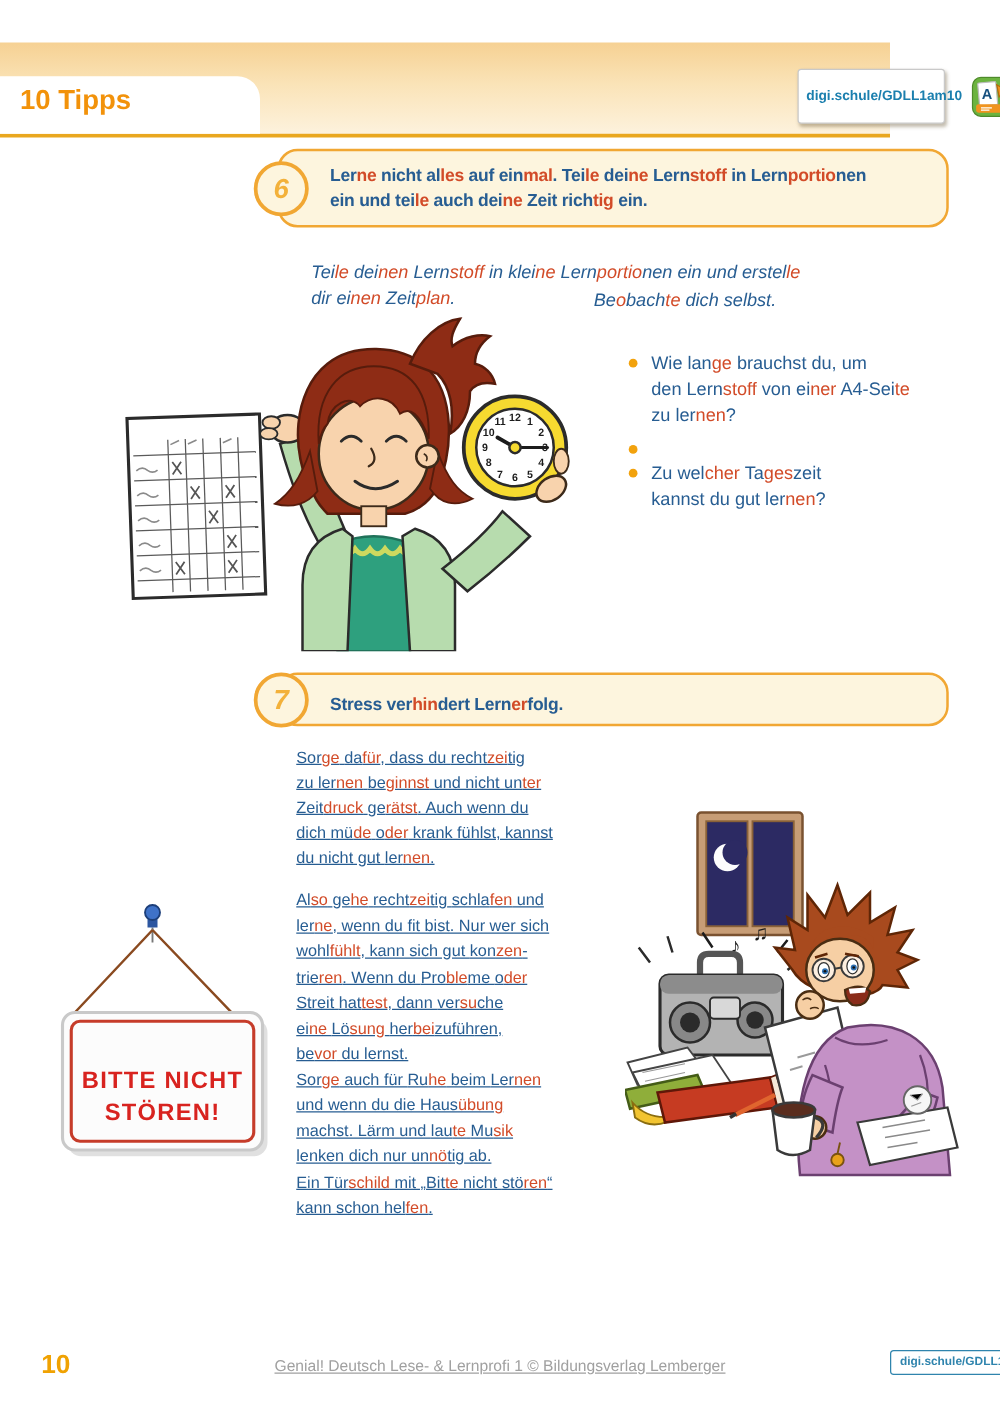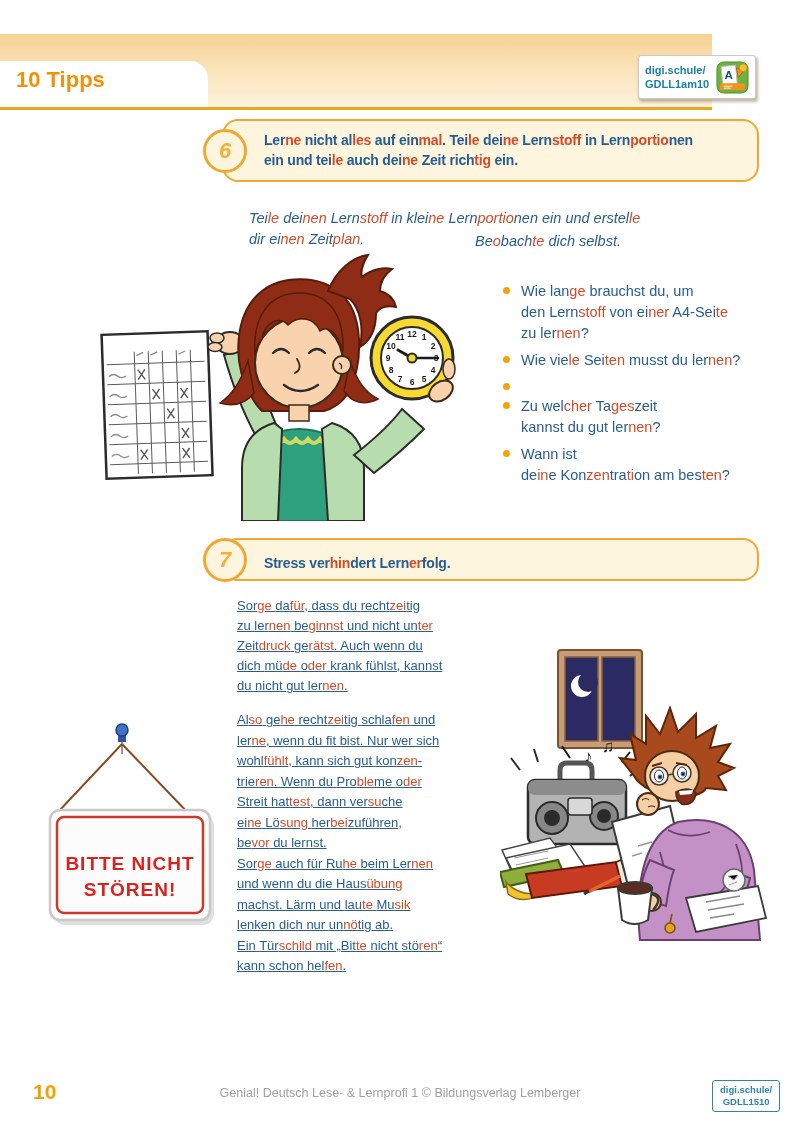--- a/index.html
+++ b/index.html
@@ -10,21 +10,21 @@
   .header{position:absolute;left:0;top:0;width:712px;height:73px;
           background:linear-gradient(180deg,#f6d193 0%,#fae3b7 45%,#fdf2dd 100%);
           border-bottom:3px solid #e9a71f;margin-top:34px;}
   .header-tab{position:absolute;left:0;top:27px;width:208px;height:46px;background:#ffffff;
               border-top-right-radius:18px;}
   .title{position:absolute;left:16px;top:6px;font-size:22px;font-weight:bold;color:#f2920a;}
   .link-badge{position:absolute;display:flex;align-items:center;gap:7px;background:#ffffff;
               border:1px solid #c9c9c9;border-radius:3px;box-shadow:1.5px 2.5px 3px rgba(80,60,20,.35);
               padding:4px 6px;}
   .header-badge{left:638px;top:21px;width:118px;height:44px;box-sizing:border-box;}
-  .badge-lines{display:flex;flex-direction:column;line-height:1.3;}
+  .badge-lines{display:flex;flex-direction:row;line-height:1.3;}
   .badge-lines span{font-size:11px;font-weight:bold;color:#1b7fae;white-space:nowrap;}
   .app-icon{width:33px;height:33px;flex:0 0 auto;}
 
   
   .tipbox{position:absolute;left:222px;width:537px;border:2.5px solid #f1a733;border-radius:16px;
           background:#fdf5de;box-sizing:border-box;}
   #tip6{top:119px;height:63px;}
   #tip7{top:538px;height:43px;}
   .tipnum{position:absolute;left:-21px;top:50%;transform:translateY(-50%);width:38px;height:38px;
           border-radius:50%;background:#fdf5de;border:3px solid #f1a733;color:#f3b13a;
@@ -52,21 +52,21 @@
   
   .illus{position:absolute;}
   #girl{left:92px;top:243px;width:380px;height:278px;}
   #boy{left:500px;top:630px;width:300px;height:330px;}
   #sign{left:40px;top:718px;width:190px;height:215px;}
   svg text{font-family:"Liberation Sans",sans-serif;}
 
   
   .pagenum{position:absolute;left:33px;top:1080px;font-size:21px;font-weight:bold;color:#f0a202;}
   .credit{position:absolute;left:0;top:1086px;width:800px;text-align:center;font-size:12.5px;
-          color:#a0a0a0;}
+          color:#a0a0a0;text-decoration:underline;}
   .footer-badge{left:712px;top:1080px;border:1.5px solid #2f84ad;border-radius:3px;background:#fff;
                 box-shadow:none;padding:3px 7px;}
   .footer-badge .badge-lines span{font-size:9.5px;color:#2f84ad;line-height:1.25;text-align:center;}
 </style>
 </head>
 <body>
 
 <div class="page">
 
   <header class="header">
@@ -102,34 +102,25 @@
 
   <ul class="bullets">
     <li>
         <span class="dot"></span>
         <span class="btext rich"><span>Wie </span><span>lan</span><span class="hl">ge</span><span> brauchst du, um</span><span>
 </span><span>den </span><span>Lern</span><span class="hl">stoff</span><span> von </span><span>ei</span><span class="hl">ner</span><span> A4-Sei</span><span class="hl">te</span><span>
 </span><span>zu </span><span>ler</span><span class="hl">nen</span><span>?</span></span>
       </li>
     <li>
         <span class="dot"></span>
-        <span class="btext rich"><span>Wie </span><span>vie</span><span class="hl">le</span><span> </span><span>Sei</span><span class="hl">ten</span><span> musst du </span><span>ler</span><span class="hl">nen</span><span>?</span></span>
-      </li>
-    <li>
-        <span class="dot"></span>
       </li>
     <li>
         <span class="dot"></span>
         <span class="btext rich"><span>Zu </span><span>wel</span><span class="hl">cher</span><span> </span><span>Ta</span><span class="hl">ges</span><span>zeit</span><span>
 </span><span>kannst du gut </span><span>ler</span><span class="hl">nen</span><span>?</span></span>
-      </li>
-    <li>
-        <span class="dot"></span>
-        <span class="btext rich"><span>Wann ist</span><span>
-</span><span>de</span><span class="hl">in</span><span>e </span><span>Kon</span><span class="hl">zen</span><span>tra</span><span class="hl">ti</span><span>on</span><span> am </span><span>bes</span><span class="hl">ten</span><span>?</span></span>
       </li>
   </ul>
 
   <svg class="illus" id="girl" viewBox="0 0 380 278">
 
     <g transform="rotate(-2 65 160)">
       <rect x="12" y="90" width="106" height="144" fill="#ffffff" stroke="#2b2b2b" stroke-width="2.5"></rect>
       <g stroke="#5a5a5a" stroke-width="1">
         <line x1="16" y1="120" x2="114" y2="120"></line>
           <line x1="16" y1="140" x2="114" y2="140"></line>

